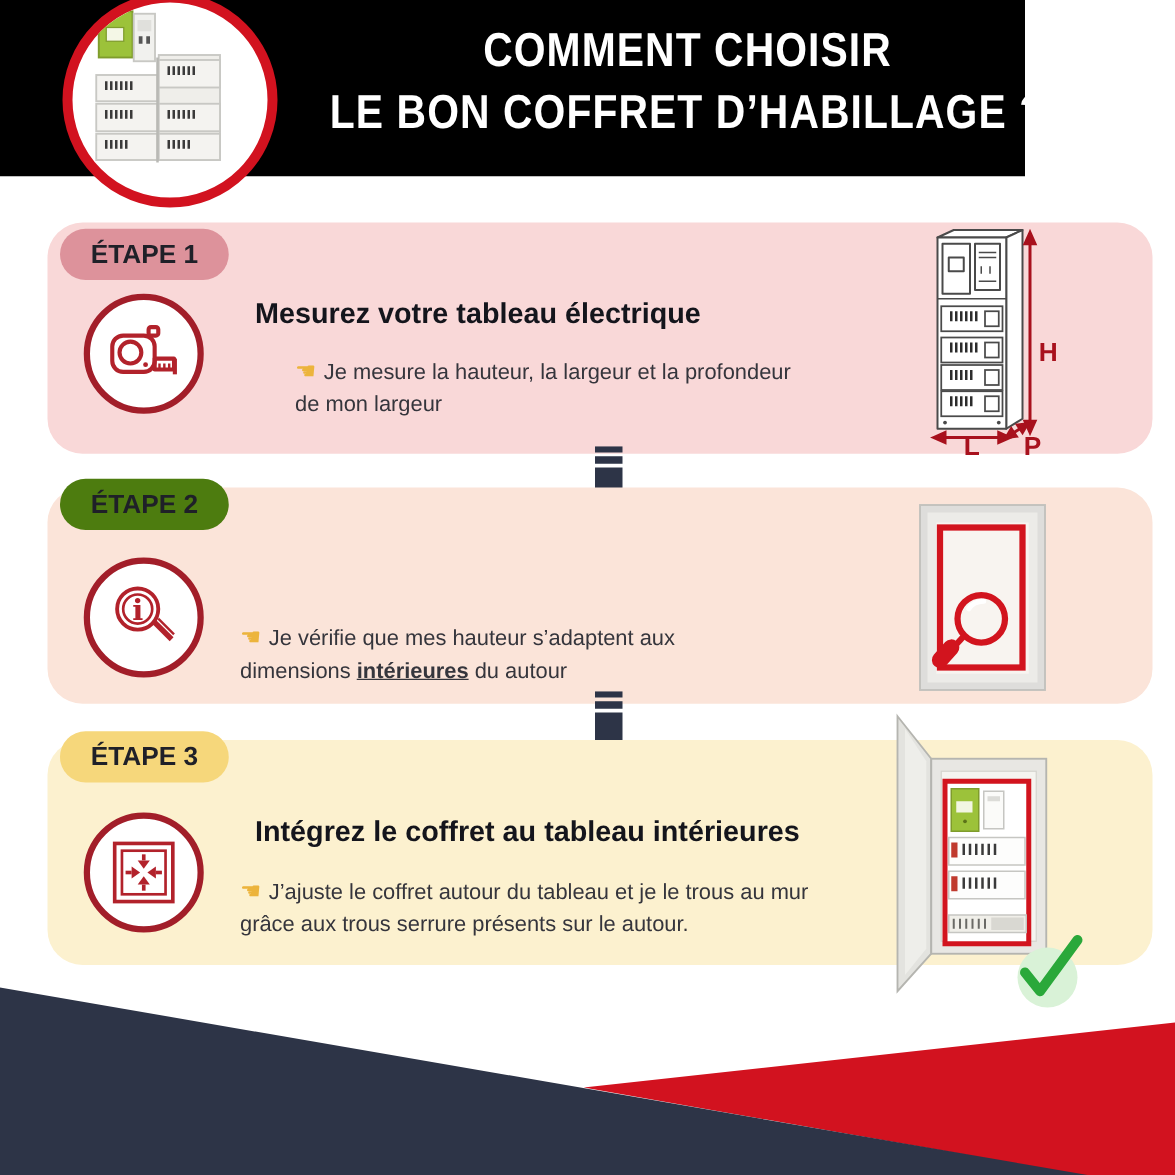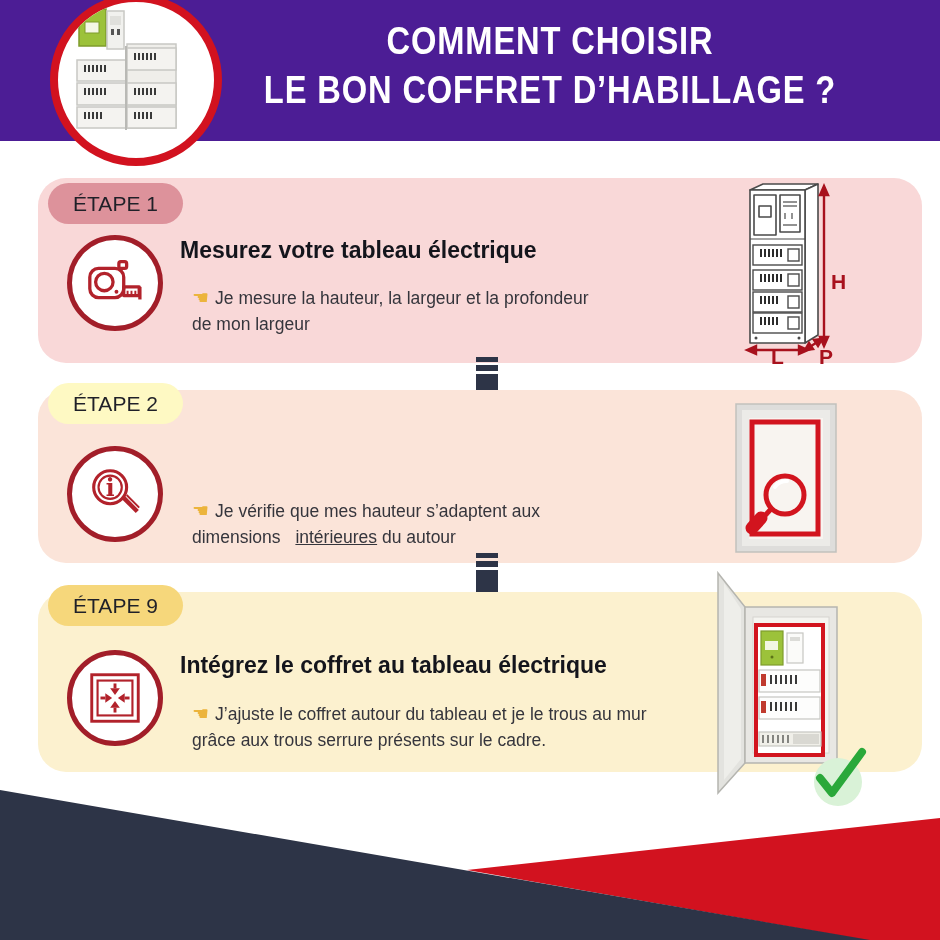--- a/index.html
+++ b/index.html
@@ -2,51 +2,51 @@
 <html><head>
 <meta charset="utf-8">
 <style>
   html,body{margin:0;padding:0;background:#ffffff;}
   .canvas{
     position:relative;width:940px;height:940px;overflow:hidden;
     background:#ffffff;font-family:"Liberation Sans",sans-serif;
     -webkit-font-smoothing:antialiased;
   }
   
-  .banner{position:absolute;left:0;top:0;width:940px;height:141px;background:#4c1d95;}
+  .banner{position:absolute;left:0;top:0;width:820px;height:141px;background:#000000;}
   .banner-titles{position:absolute;left:165px;top:0;width:770px;text-align:center;color:#ffffff;}
   .banner-line1{margin-top:20px;font-size:38px;font-weight:bold;letter-spacing:1px;transform:scaleX(.86);}
   .banner-line2{margin-top:6px;font-size:38px;font-weight:bold;letter-spacing:1px;transform:scaleX(.86);}
   .logo-circle{
     position:absolute;left:50px;top:-6px;width:156px;height:156px;border-radius:50%;
     background:#ffffff;border:8px solid #d2121f;overflow:hidden;
   }
   
   .panel{position:absolute;left:38px;width:884px;border-radius:28px;}
   .panel1{top:178px;height:185px;background:#f9d8d8;}
   .panel2{top:390px;height:173px;background:#fbe4d9;}
   .panel3{top:592px;height:180px;background:#fcf1cf;}
   .badge{
     position:absolute;left:48px;width:135px;height:41px;border-radius:21px;
-    text-align:center;line-height:41px;font-size:21px;font-weight:normal;color:#1f2028;
+    text-align:center;line-height:41px;font-size:21px;font-weight:bold;color:#1f2028;
   }
   .badge1{top:183px;background:#dd929b;}
-  .badge2{top:383px;background:#fef9c3;}
+  .badge2{top:383px;background:#4d7c0f;}
   .badge3{top:585px;background:#f6d77b;}
   .icon-circle{
     position:absolute;left:67px;width:86px;height:86px;border-radius:50%;
     background:#ffffff;border:5px solid #a21e29;display:flex;align-items:center;justify-content:center;
   }
   .ic1{top:235px;} .ic2{top:446px;} .ic3{top:650px;}
-  .step-title{position:absolute;left:180px;font-size:23px;font-weight:bold;color:#14151c;}
+  .step-title{position:absolute;left:204px;font-size:23px;font-weight:bold;color:#14151c;}
   .t1{top:237px;} .t2{top:447px;} .t3{top:652px;}
   .step-desc{position:absolute;left:192px;font-size:17.5px;line-height:26px;color:#35353c;}
-  .d1{top:284px;} .d2{top:497px;} .d3{top:700px;}
+  .d1{top:284px;margin-left:44px;} .d2{top:497px;} .d3{top:700px;}
   .hand{color:#ecb43c;font-size:19px;margin-right:6px;font-family:"DejaVu Sans",sans-serif;}
-  .em-underline{font-weight:normal;text-decoration:underline;margin-left:10px;}
+  .em-underline{font-weight:bold;text-decoration:underline;}
   .illu{position:absolute;}
   .down-arrow{position:absolute;left:464px;width:46px;height:74px;}
   .da1{top:357px;} .da2{top:553px;}
   .footer-svg{position:absolute;left:0;top:780px;width:940px;height:160px;}
 </style>
 </head>
 <body>
 
 <div class="canvas">
 
@@ -276,41 +276,41 @@
   <svg class="down-arrow da2" viewBox="0 0 46 74">
     <g fill="#2d3447">
       <rect x="12" y="0" width="22" height="5"></rect>
       <rect x="12" y="8" width="22" height="6"></rect>
       <rect x="12" y="17" width="22" height="25"></rect>
       <polygon points="0,41 46,41 23,74"></polygon>
     </g>
   </svg>
 
   <div class="panel panel3"></div>
-  <div class="badge badge3">ÉTAPE 9</div>
+  <div class="badge badge3">ÉTAPE 3</div>
   <div class="icon-circle ic3">
     <svg width="62" height="62" viewBox="0 0 64 64">
       <rect x="8" y="8" width="48" height="48" fill="none" stroke="#b2222b" stroke-width="3"></rect>
       <rect x="14" y="14" width="36" height="36" fill="none" stroke="#b2222b" stroke-width="2.2"></rect>
       <g fill="#b2222b">
         <rect x="30.5" y="17" width="3" height="5"></rect>
           <polygon points="27,22 37,22 32,29"></polygon>
         <rect x="30.5" y="42" width="3" height="5"></rect>
           <polygon points="27,42 37,42 32,35"></polygon>
         <rect x="17" y="30.5" width="5" height="3"></rect>
           <polygon points="22,27 22,37 29,32"></polygon>
         <rect x="42" y="30.5" width="5" height="3"></rect>
           <polygon points="42,27 42,37 35,32"></polygon>
       </g>
     </svg>
   </div>
-  <div class="step-title t3">Intégrez le coffret au tableau électrique</div>
+  <div class="step-title t3">Intégrez le coffret au tableau intérieures</div>
   <div class="step-desc d3">
     <span class="hand">☚</span><span>J’ajuste le coffret autour du tableau et je le trous au mur</span><br>
-    <span>grâce aux trous serrure présents sur le cadre.</span>
+    <span>grâce aux trous serrure présents sur le autour.</span>
   </div>
   <svg class="illu" style="left:700px;top:565px;" width="185" height="245" viewBox="0 0 185 245">
 
     <polygon points="18,8 45,42 45,198 18,228" fill="#e3e3df" stroke="#b5b5b0" stroke-width="1.5"></polygon>
     <polygon points="24,18 41,44 41,194 24,215" fill="#eeeeea"></polygon>
 
     <rect x="45" y="42" width="92" height="156" fill="#e8e7e3" stroke="#b5b5b0" stroke-width="1.5"></rect>
     <rect x="53" y="52" width="76" height="136" fill="#f5f4f0" stroke="#d5d4d0" stroke-width="1"></rect>
     <rect x="56" y="60" width="67" height="130" fill="#ffffff" stroke="#d2141e" stroke-width="4"></rect>
 

